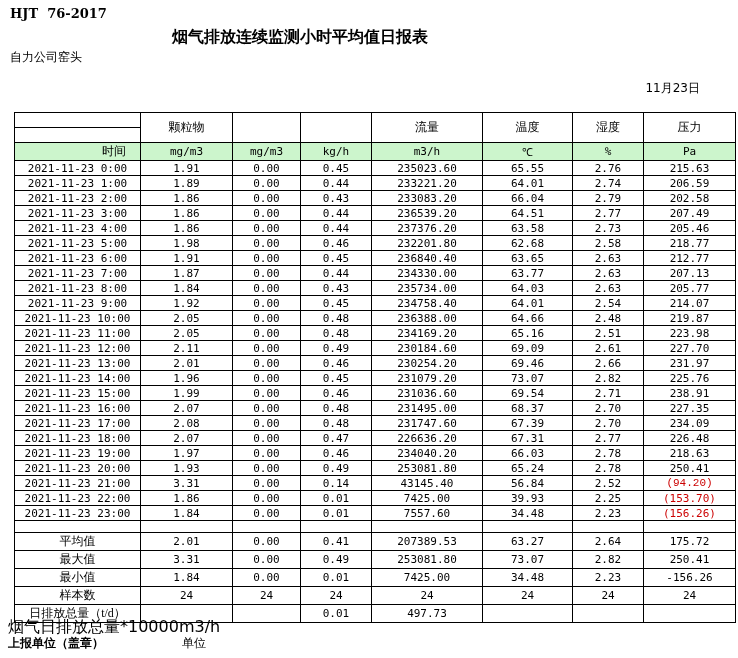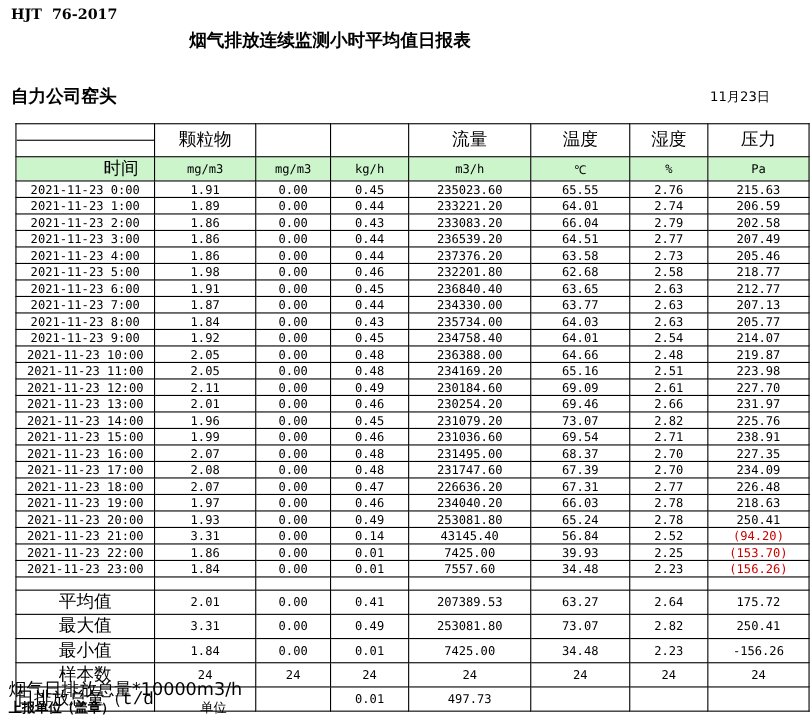--- a/index.html
+++ b/index.html
@@ -4,27 +4,27 @@
 <style>
   html,body{margin:0;padding:0;}
   body{
     width:738px;height:658px;background:#ffffff;position:relative;
     font-family:"DejaVu Sans","Liberation Sans",sans-serif;color:#000;
   }
   .hjt{position:absolute;top:6px;left:10px;font-size:13px;font-weight:bold;white-space:pre;
        font-family:"DejaVu Serif","Liberation Serif",serif;}
   .title{position:absolute;top:27px;left:0;width:600px;text-align:center;
          font-size:16px;font-weight:bold;}
-  .station{position:absolute;top:78px;left:10px;font-size:16px;font-weight:bold;}
+  .station{position:absolute;top:49px;left:10px;font-size:12px;font-weight:normal;}
   .date{position:absolute;top:80px;right:38px;font-size:12px;}
   table{position:absolute;top:112px;left:14px;border-collapse:collapse;table-layout:fixed;width:721px;}
   td{border:1px solid #000;padding:0;font-size:11px;text-align:center;
      white-space:nowrap;overflow:hidden;
      font-family:"DejaVu Sans Mono","Liberation Mono",monospace;}
-  td.cjk{font-family:Liberation Mono, monospace;font-size:16px;}
+  td.cjk{font-family:Liberation Serif, serif;font-size:12px;}
   tr.group-row{height:30px;}
   tr.unit-row{height:18px;}
   tr.unit-row td{background:var(--green,#ccf5cc);}
   tr.unit-row td.time-head{text-align:right;padding-right:14px;}
   tbody.data tr{height:15px;}
   tr.blank-row{height:12px;}
   tbody.summary tr{height:16px;}
   tbody.summary tr:last-child td.s-label{text-align:center;padding-left:0;}
   td.split{vertical-align:top;}
   td.split .half-top{height:14px;border-bottom:1px solid #000;}
@@ -288,21 +288,21 @@
       <td>250.41</td>
     </tr>
       <tr>
       <td>2021-11-23 21:00</td>
       <td>3.31</td>
       <td>0.00</td>
       <td>0.14</td>
       <td>43145.40</td>
       <td>56.84</td>
       <td>2.52</td>
-      <td style="color: rgb(204, 0, 0);">(94.20)</td>
+      <td style="color: rgb(204, 0, 0); font-family: Liberation Mono, monospace;">(94.20)</td>
     </tr>
       <tr>
       <td>2021-11-23 22:00</td>
       <td>1.86</td>
       <td>0.00</td>
       <td>0.01</td>
       <td>7425.00</td>
       <td>39.93</td>
       <td>2.25</td>
       <td style="color: rgb(204, 0, 0);">(153.70)</td>

